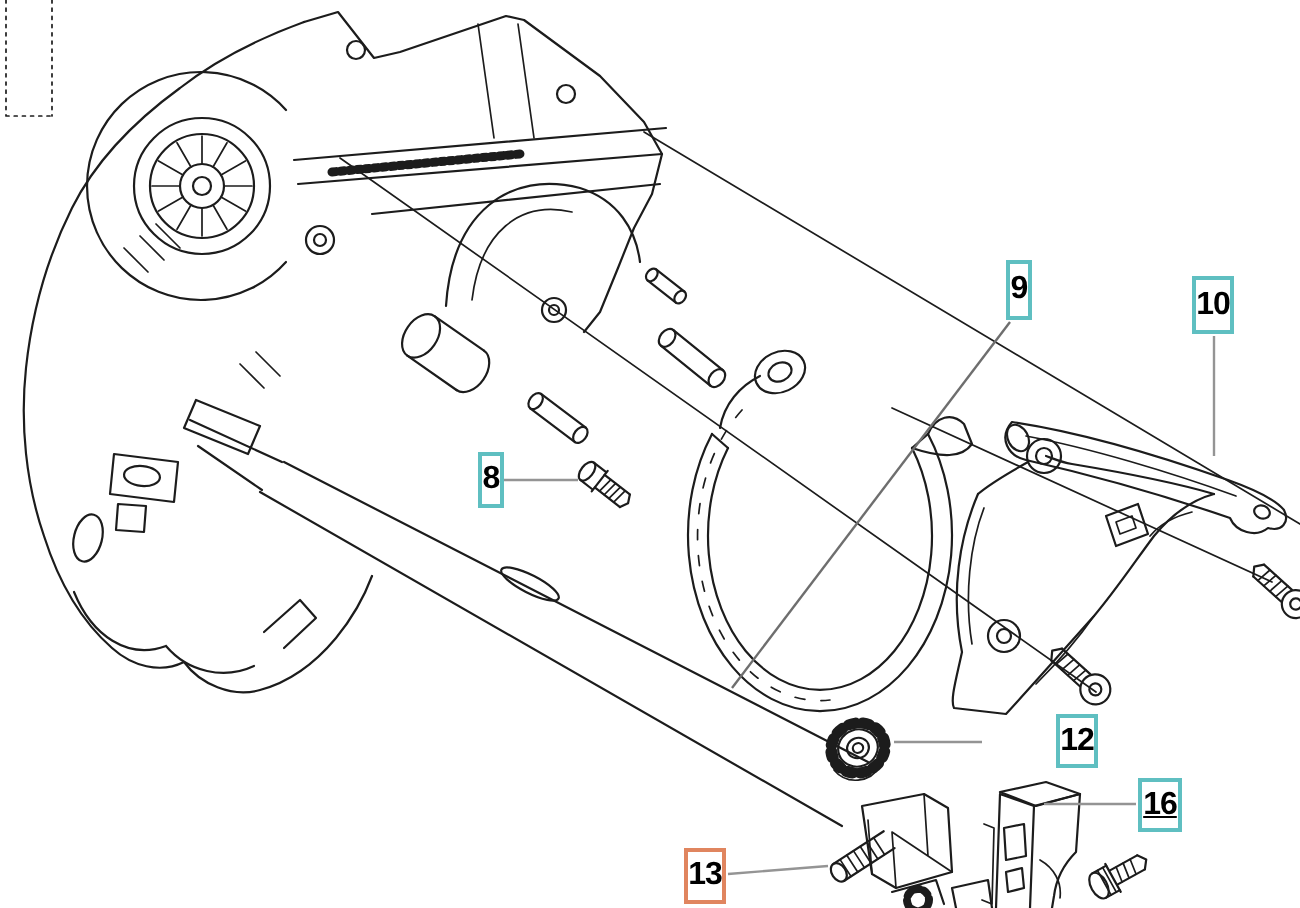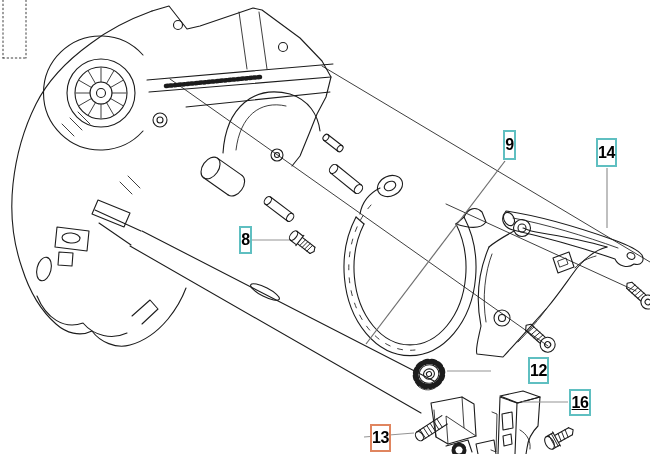--- a/index.html
+++ b/index.html
@@ -194,26 +194,26 @@
 </svg>
 
 <div id="callout-layer">
       <div class="callout" style="left: 239px; top: 226px; width: 13px; height: 28px; border-color: rgb(95, 191, 193);">
         <span>8</span>
       </div>
       <div class="callout" style="left: 503px; top: 130px; width: 13px; height: 30px; border-color: rgb(95, 191, 193);">
         <span>9</span>
       </div>
       <div class="callout" style="left: 596px; top: 138px; width: 21px; height: 29px; border-color: rgb(95, 191, 193);">
-        <span>14</span>
+        <span>10</span>
       </div>
       <div class="callout" style="left: 492px; top: 357px; width: 21px; height: 27px; border-color: rgb(95, 191, 193); margin-left: 36px;">
         <span>12</span>
       </div>
-      <div class="callout" style="left: 342px; top: 424px; width: 21px; height: 28px; border-color: rgb(224, 133, 95); margin-left: 28px;">
+      <div class="callout" style="left: 342px; top: 424px; width: 21px; height: 28px; border-color: rgb(224, 133, 95);">
         <span>13</span>
       </div>
       <div class="callout" style="left: 569px; top: 389px; width: 22px; height: 27px; border-color: rgb(95, 191, 193); text-decoration: underline;">
         <span>16</span>
       </div>
     </div>
 
 </div>
 
 </body></html>

